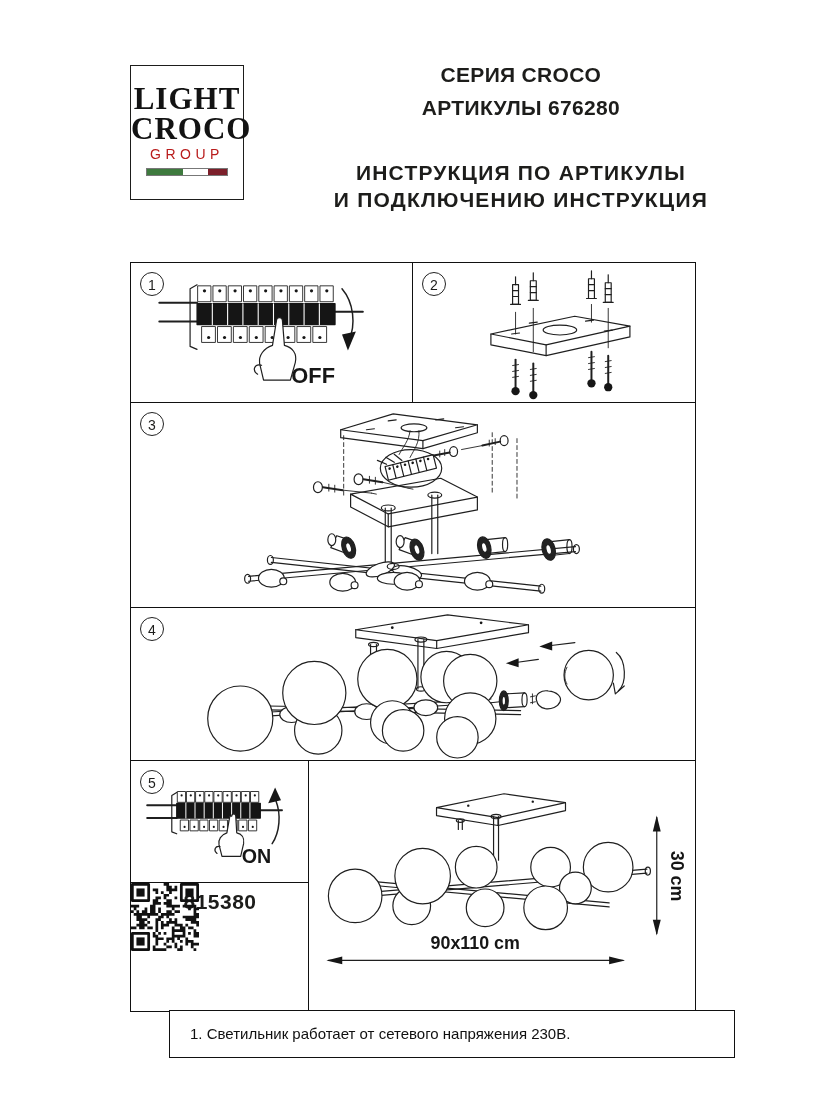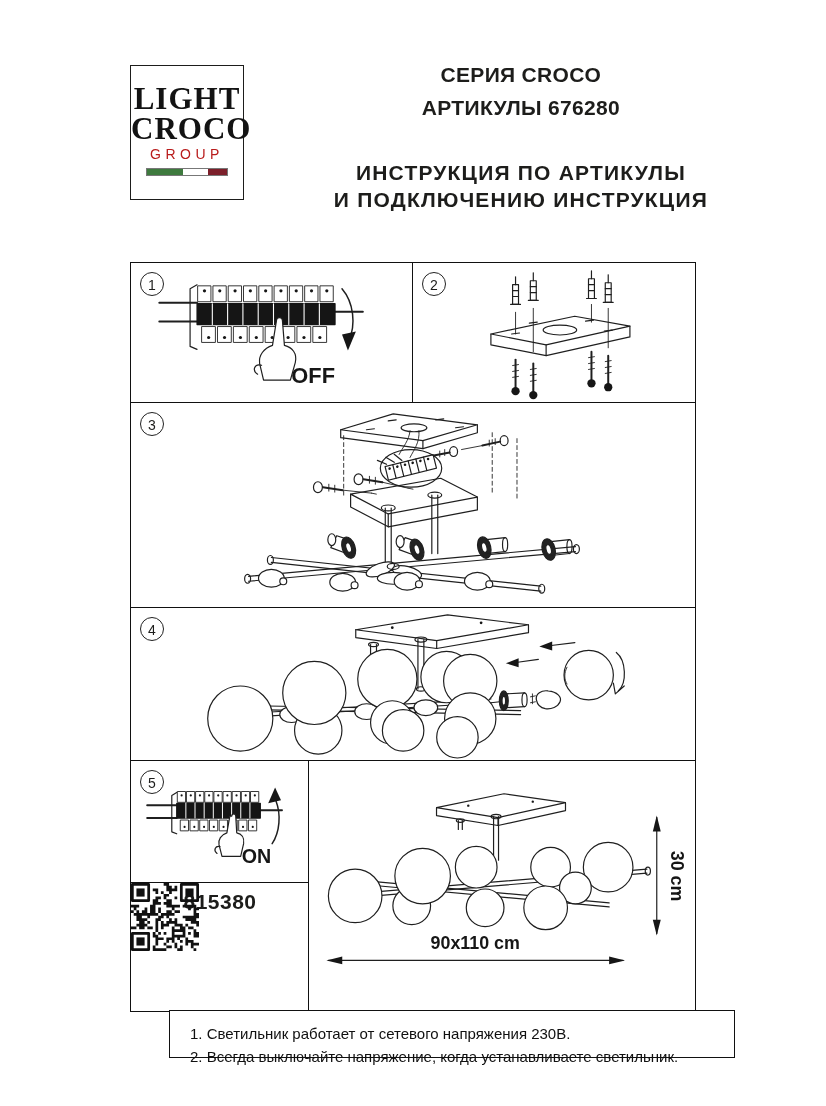--- a/index.html
+++ b/index.html
@@ -553,17 +553,16 @@
         <polygon class="ink" points="346,71 354,71 350,55"></polygon>
         <polygon class="ink" points="346,160 354,160 350,176"></polygon>
         <text x="364" y="116" font-size="18" font-weight="bold" text-anchor="middle" transform="rotate(90 364 116)">30 cm</text>
       </g>
     </svg>
   </div>
 
   <div class="panel" id="notesbox">
     <div class="notes">
       <div>1. Светильник работает от сетевого напряжения 230В.</div>
-      <div>2. Всегда выключайте напряжение, когда устанавливаете светильник.</div>
     </div>
   </div>
 
 </div>
 
 </body></html>

